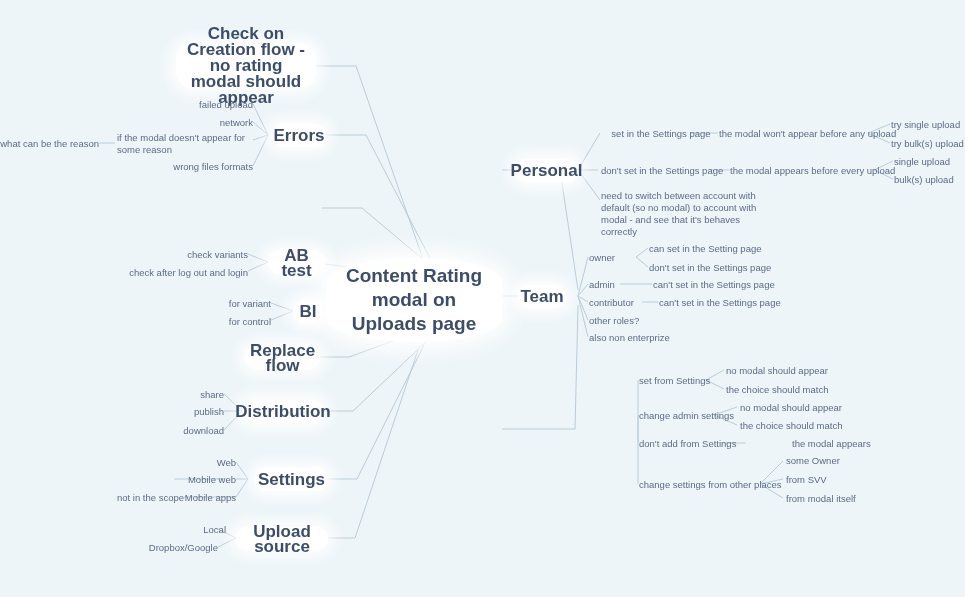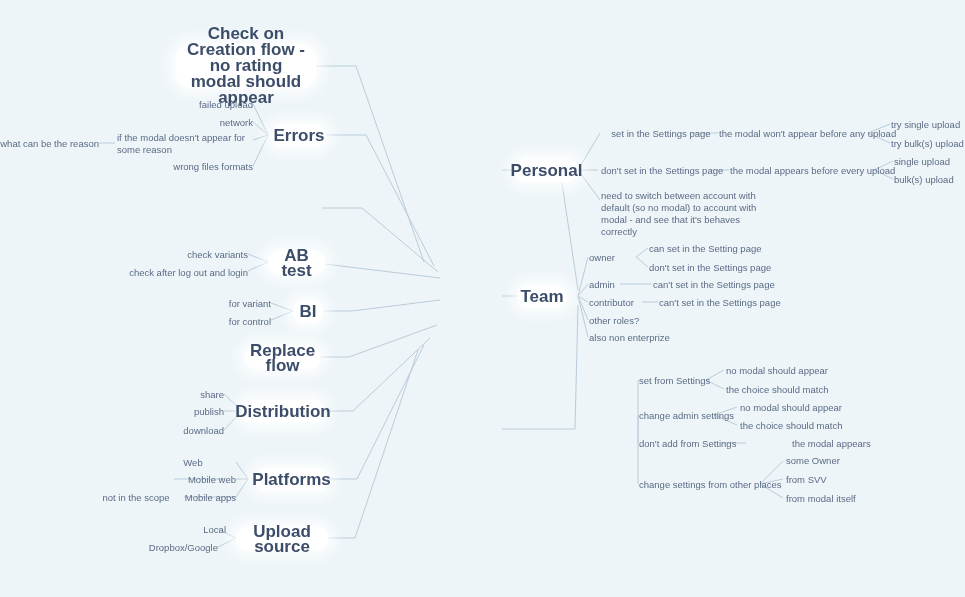--- a/index.html
+++ b/index.html
@@ -131,20 +131,23 @@
       <path d="M706,380 L724,389"></path>
       <path d="M714,415 L737,407"></path>
       <path d="M714,415 L737,425"></path>
       <path d="M722,443 L746,443"></path>
       <path d="M760,484 L783,461"></path>
       <path d="M760,484 L783,479"></path>
       <path d="M760,484 L783,498"></path>
     </g>
   </svg>
 
+  <div class="node central" style="left:326px;top:258px;width:176px;height:84px;">
+    <span>Content Rating modal on Uploads page</span>
+  </div>
 
   <div class="node branch multiline" style="left:176px;top:44px;width:140px;height:44px;">
     <span>Check on Creation flow - no rating modal should appear</span>
   </div>
 
   <div class="node branch" style="left:272px;top:124px;width:54px;height:23px;">
     <span>Errors</span>
   </div>
   <div class="node leaf r" style="left:150px;top:98px;width:103px;height:13px;align-items:center;">
     <span>failed upload</span>
@@ -194,32 +197,32 @@
     <span>share</span>
   </div>
   <div class="node leaf r" style="left:140px;top:405px;width:84px;height:13px;">
     <span>publish</span>
   </div>
   <div class="node leaf r" style="left:140px;top:424px;width:84px;height:13px;">
     <span>download</span>
   </div>
 
   <div class="node branch" style="left:255px;top:468px;width:73px;height:23px;">
-    <span>Platforms</span>
-  </div>
-  <div class="node leaf r" style="left:150px;top:456px;width:86px;height:13px;justify-content:center;">
+    <span>Settings</span>
+  </div>
+  <div class="node leaf r" style="left:150px;top:456px;width:86px;height:13px;">
     <span>Web</span>
   </div>
   <div class="node leaf r" style="left:150px;top:473px;width:86px;height:13px;">
     <span>Mobile web</span>
   </div>
   <div class="node leaf r" style="left:150px;top:491px;width:86px;height:13px;">
     <span>Mobile apps</span>
   </div>
-  <div class="node leaf r" style="left:88px;top:491px;width:96px;height:13px;justify-content:center;">
+  <div class="node leaf r" style="left:88px;top:491px;width:96px;height:13px;">
     <span>not in the scope</span>
   </div>
 
   <div class="node branch" style="left:236px;top:527px;width:92px;height:23px;">
     <span>Upload source</span>
   </div>
   <div class="node leaf r" style="left:128px;top:523px;width:98px;height:13px;">
     <span>Local</span>
   </div>
   <div class="node leaf r" style="left:120px;top:541px;width:98px;height:13px;">

